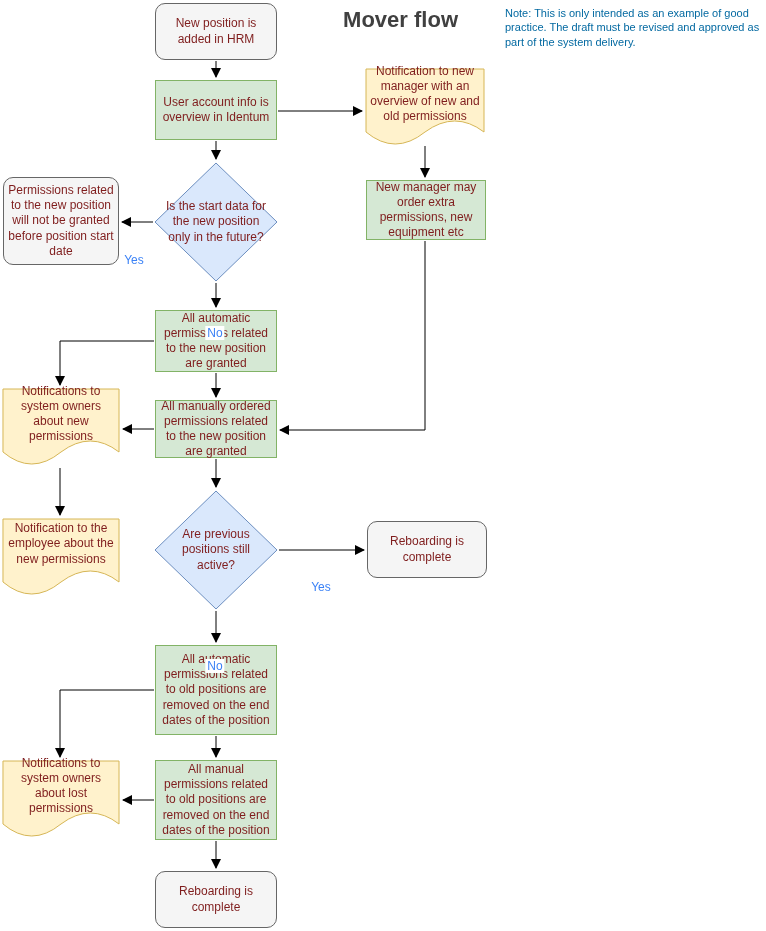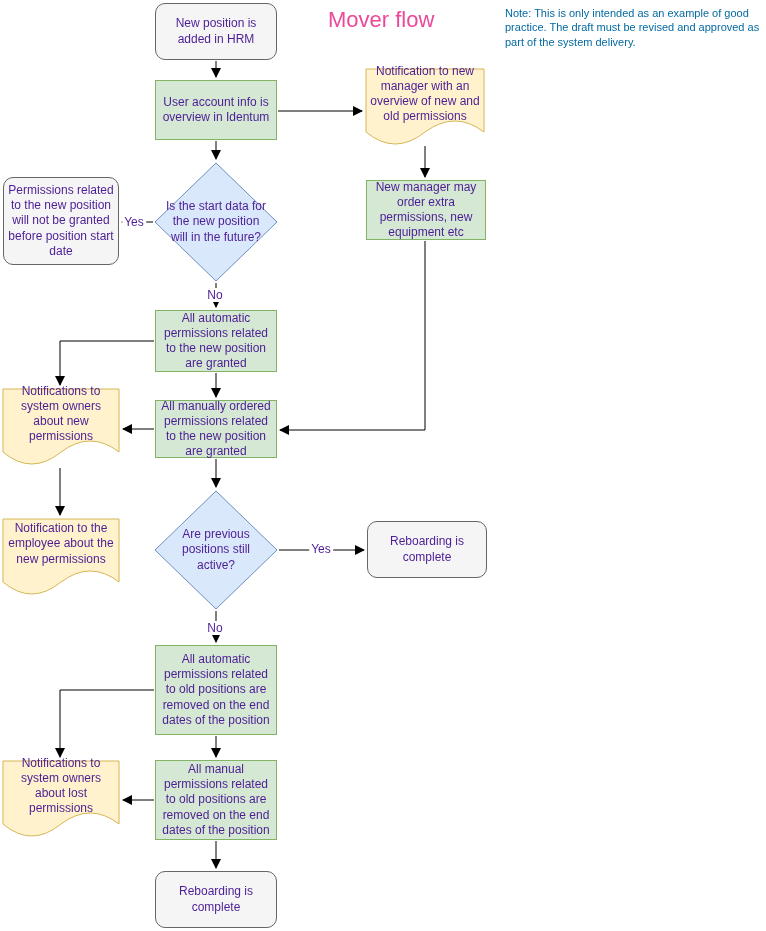--- a/index.html
+++ b/index.html
@@ -27,34 +27,35 @@
     stroke-width:1; vector-effect:non-scaling-stroke;
   }
   .document .shape path {
     fill:var(--document-fill,#fff2cc);
     stroke:var(--document-stroke,#d6b656);
     stroke-width:1; vector-effect:non-scaling-stroke;
   }
   .label {
     position:absolute; left:0; top:0; right:0; bottom:0;
     display:flex; align-items:center; justify-content:center;
-    text-align:center; font-size:12px; line-height:1.26; color:#4c1d95;
+    text-align:center; font-size:12px; line-height:1.26; color:#7f1d1d;
     padding:2px 3px; box-sizing:border-box;
   }
   .decision .label { padding:2px 10px; }
   .document .label { bottom:28px; padding:2px 4px; }
 
   .edge-label {
     position:absolute; transform:translate(-50%,-50%);
-    background:#ffffff; font-size:12px; color:#4c1d95; padding:0 2px;
+    background:#ffffff; font-size:12px; color:#3b82f6; padding:0 2px;
     white-space:nowrap;
+    margin-top:38px;
   }
   .title {
     position:absolute; left:328px; top:7px; width:130px;
-    font-size:22px; font-weight:normal; color:#ec4899; text-align:left;
+    font-size:22px; font-weight:bold; color:#404040; text-align:right;
     white-space:nowrap;
   }
   .note {
     position:absolute; left:505px; top:6px; width:260px;
     font-size:11px; line-height:1.3; color:#0369a1;
   }
 </style>
 </head>
 <body>
 
@@ -105,21 +106,21 @@
   </div>
 
   <div class="node process" style="left:366px;top:180px;width:120px;height:60px">
     <div class="label">New manager may order extra permissions, new equipment etc</div>
   </div>
 
   <div class="node decision" style="left:154px;top:162px;width:124px;height:120px">
     <svg class="shape" viewBox="0 0 124 120" preserveAspectRatio="none" xmlns="http://www.w3.org/2000/svg">
       <polygon points="62,1 123,60 62,119 1,60"></polygon>
     </svg>
-    <div class="label">Is the start data for the new position will in the future?</div>
+    <div class="label">Is the start data for the new position only in the future?</div>
   </div>
 
   <div class="node terminator" style="left:3px;top:177px;width:116px;height:88px">
     <div class="label">Permissions related to the new position will not be granted before position start date</div>
   </div>
 
   <div class="node process" style="left:155px;top:310px;width:122px;height:62px">
     <div class="label">All automatic permissions related to the new position are granted</div>
   </div>
 

